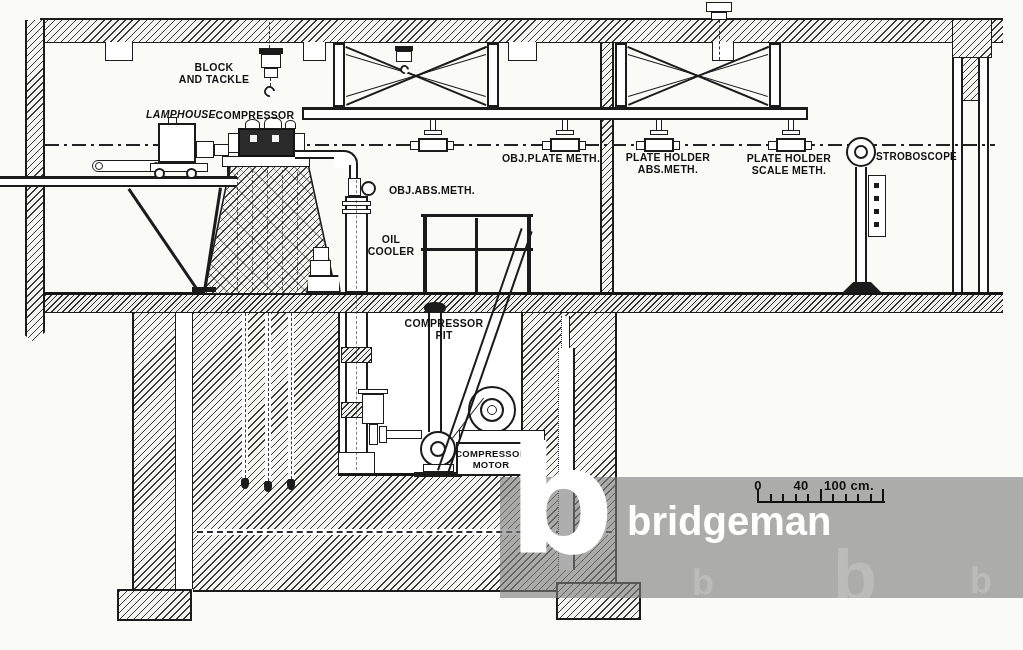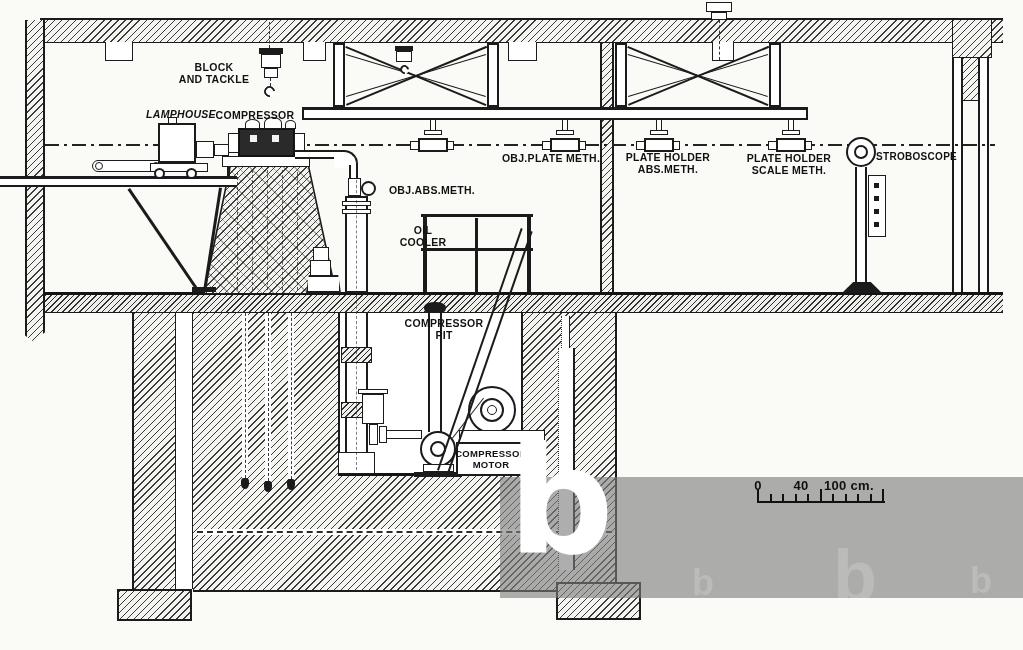--- a/index.html
+++ b/index.html
@@ -240,27 +240,28 @@
 AND TACKLE</div>
   <div class="lbl" style="left:136px;top:108px;width:90px;font-style:italic;">LAMPHOUSE</div>
   <div class="lbl" style="left:212px;top:109px;width:86px;">COMPRESSOR</div>
   <div class="lbl" style="left:386px;top:152px;width:92px;margin-top:32px;">OBJ.ABS.METH.</div>
   <div class="lbl" style="left:500px;top:152px;width:102px;">OBJ.PLATE METH.</div>
   <div class="lbl" style="left:620px;top:151px;width:96px;">PLATE HOLDER
 ABS.METH.</div>
   <div class="lbl" style="left:740px;top:152px;width:98px;">PLATE HOLDER
 SCALE METH.</div>
   <div class="lbl" style="left:876px;top:151px;width:74px;text-align:left;font-size:10px;">STROBOSCOPE</div>
-  <div class="lbl" style="left:366px;top:224px;width:50px;padding-left:32px;">OIL
+  <div class="lbl" style="left:366px;top:233px;width:50px;">OIL
 COOLER</div>
   <div class="lbl" style="left:396px;top:317px;width:96px;">COMPRESSOR
 PIT</div>
 
   <div class="a" style="left:500px;top:477px;width:523px;height:121px;background:rgba(125,125,125,0.62);"></div>
   <div class="wm-txt" style="left:508px;top:428px;font-size:148px;font-family:'DejaVu Sans',sans-serif;">b</div>
+  <div class="wm-txt" style="left:627px;top:501px;font-size:40px;">bridgeman</div>
   <div class="wm-txt" style="left:692px;top:565px;font-size:36px;color:rgba(255,255,255,0.18);">b</div>
   <div class="wm-txt" style="left:833px;top:540px;font-size:72px;color:rgba(255,255,255,0.18);">b</div>
   <div class="wm-txt" style="left:970px;top:563px;font-size:36px;color:rgba(255,255,255,0.18);">b</div>
 
   <div class="lbl" style="left:752px;top:478px;width:12px;font-size:13px;font-weight:600;">0</div>
   <div class="lbl" style="left:790px;top:478px;width:22px;font-size:13px;font-weight:600;">40</div>
   <div class="lbl" style="left:824px;top:478px;width:60px;font-size:13px;font-weight:600;text-align:left;">100 cm.</div>
   <div class="a" style="left:757px;top:490px;width:128px;height:13px;border-bottom:2.5px solid #111;">
     <div class="tick" style="left:0px;height:12px;"></div>
     <div class="tick" style="left:13px;height:7px;"></div>

